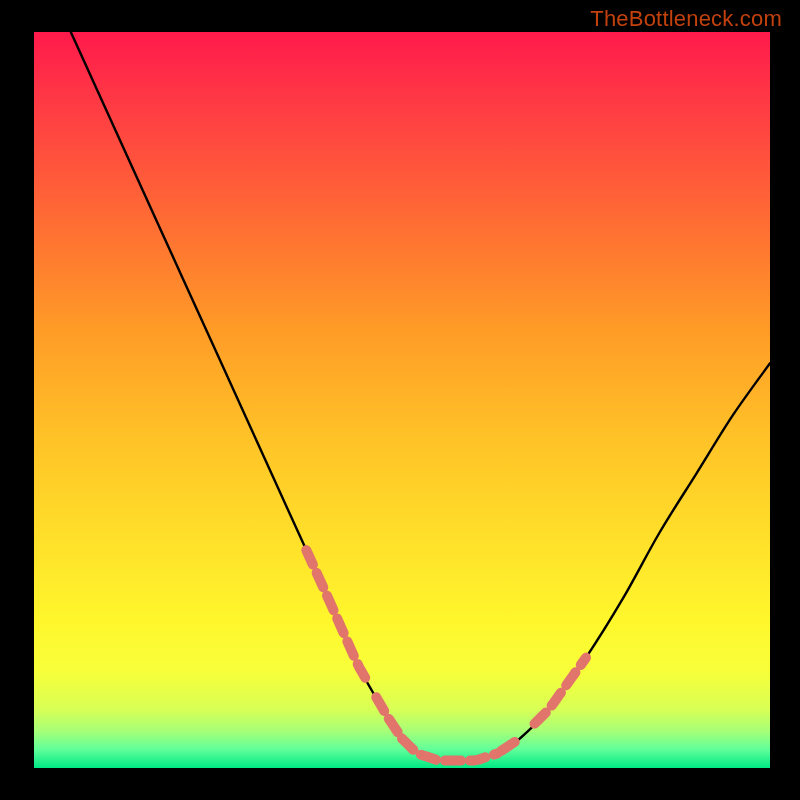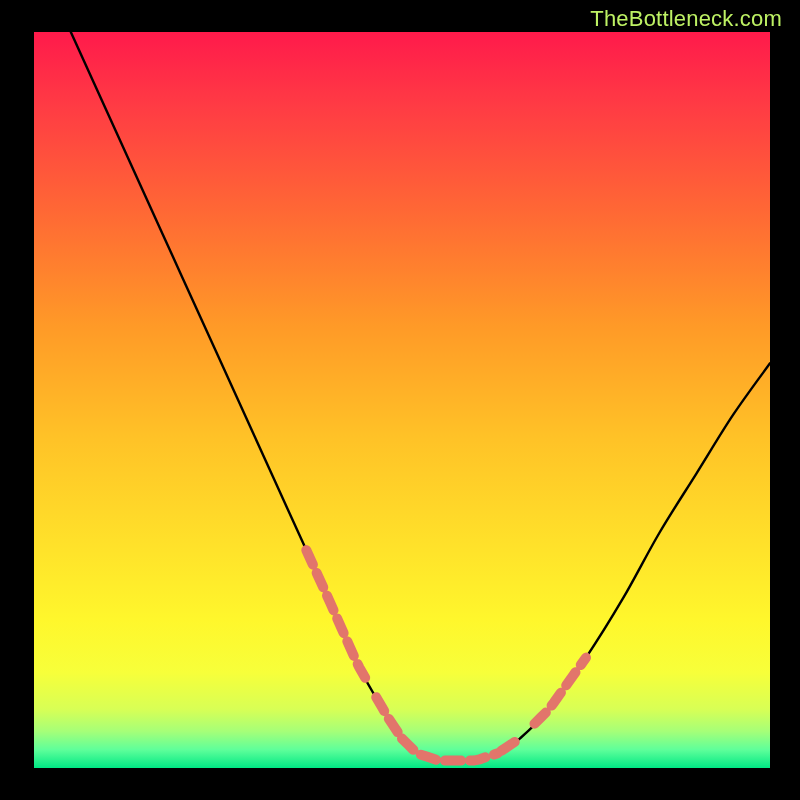--- a/index.html
+++ b/index.html
@@ -39,21 +39,21 @@
     position: absolute;
     left: 0;
     top: 0;
     width: 100%;
     height: 100%;
   }
   .watermark {
     position: absolute;
     top: 6px;
     right: 18px;
-    color: #bef264;
+    color: #c2410c;
     font-size: 22px;
     letter-spacing: 0.2px;
     font-weight: 500;
   }
 </style>
 </head>
 <body>
 
 <div class="frame">
 

